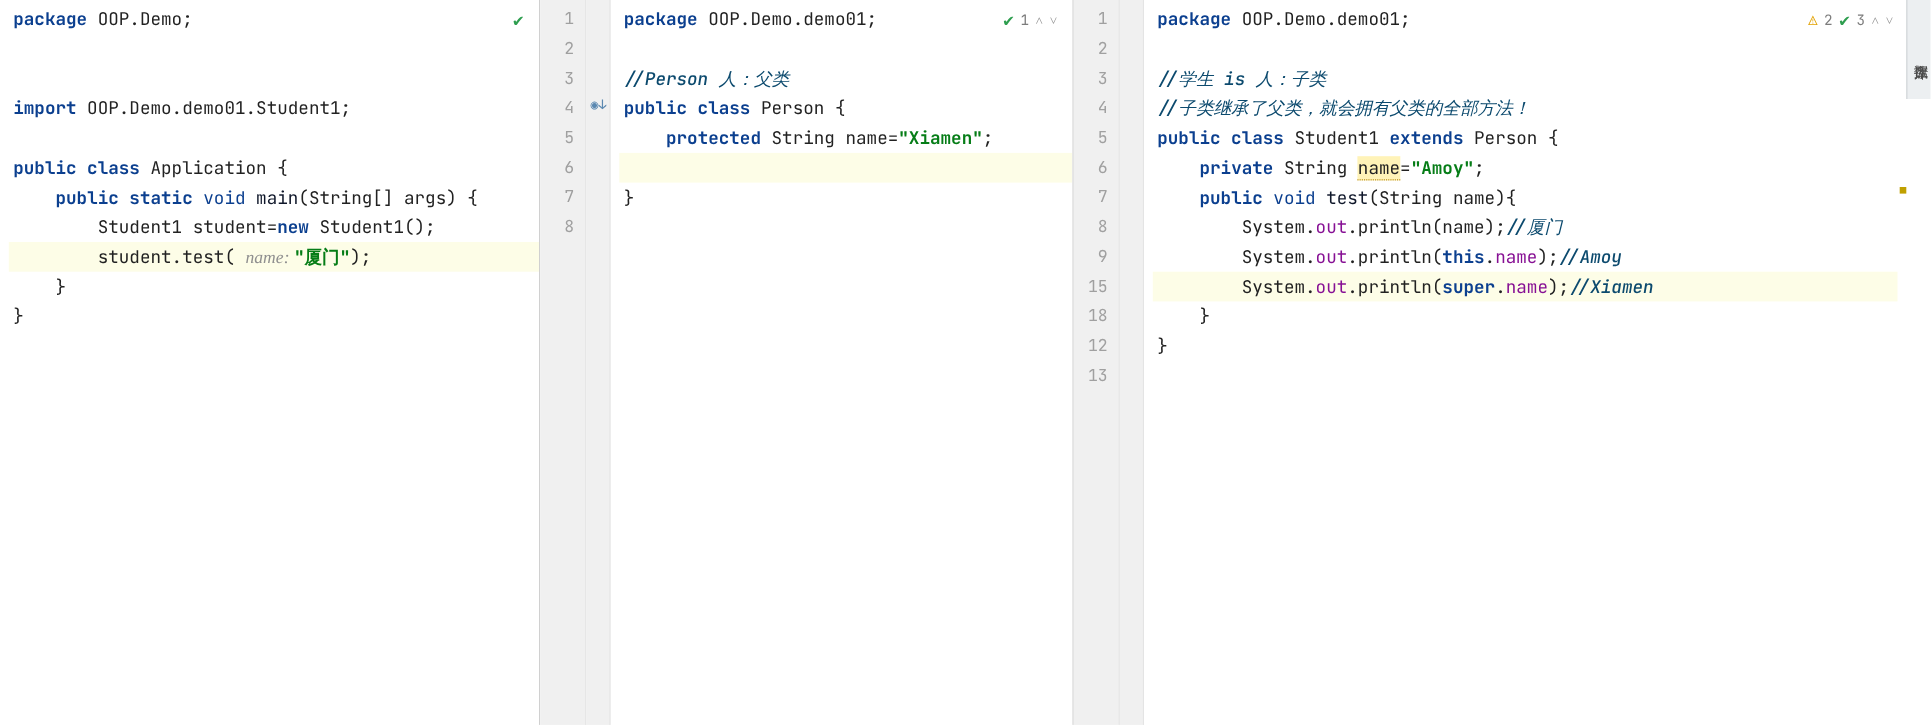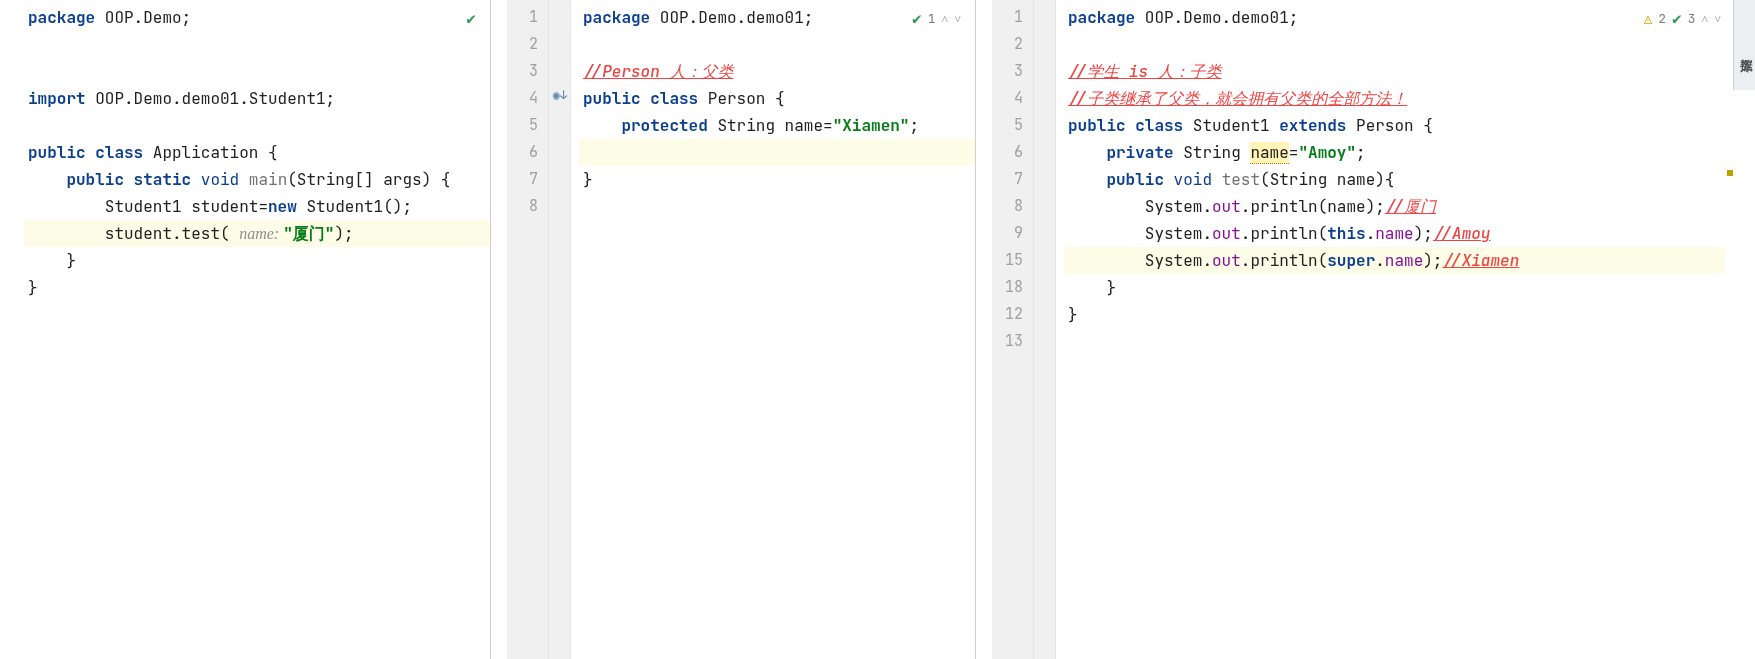--- a/index.html
+++ b/index.html
@@ -18,21 +18,20 @@
     background:#fff;
     position:relative;
     height:100%;
   }
   .pane + .pane { border-left:1px solid #d0d0d0; }
   .code-area {
     display:flex;
     flex:1;
     overflow:auto;
     position:relative;
-    padding-left:16px;
   }
   .gutter {
     background:#f0f0f0;
     color:#a0a0a0;
     text-align:right;
     padding:4px 10px 4px 6px;
     user-select:none;
     font-size:15px;
     line-height:27px;
     min-width:42px;
@@ -59,23 +58,23 @@
     line-height:27px;
     font-size:16px;
     white-space:pre;
     color:#222;
     position:relative;
   }
   .code .row { height:27px; position:relative; padding-left:4px; }
   .code .hl-line { background:#fdfde7; }
   .kw { color:#0b3f8f; font-weight:bold; }
   .type { color:#0b3f8f;text-align:right; }
-  .mname { color:#737373; }
+  .mname { color:#0f172a; }
   .str { color:#067d17; font-weight:bold; }
-  .cmt-green { color:#ef4444; font-style:italic; font-weight:500;text-decoration:underline; }
+  .cmt-green { color:#0c4a6e; font-style:italic; font-weight:500; }
   .param-hint { color:#8f8f8f; font-style:italic; font-weight:normal;font-family:Liberation Serif, serif; }
   .field { color:#871094;text-align:center; }
   .name-bg { background:#fff3b8; }
   .warn-underline { border-bottom:1px dotted #b08000; }
 
   .status {
     position:absolute;
     top:6px; right:10px;
     display:flex;
     align-items:center;

